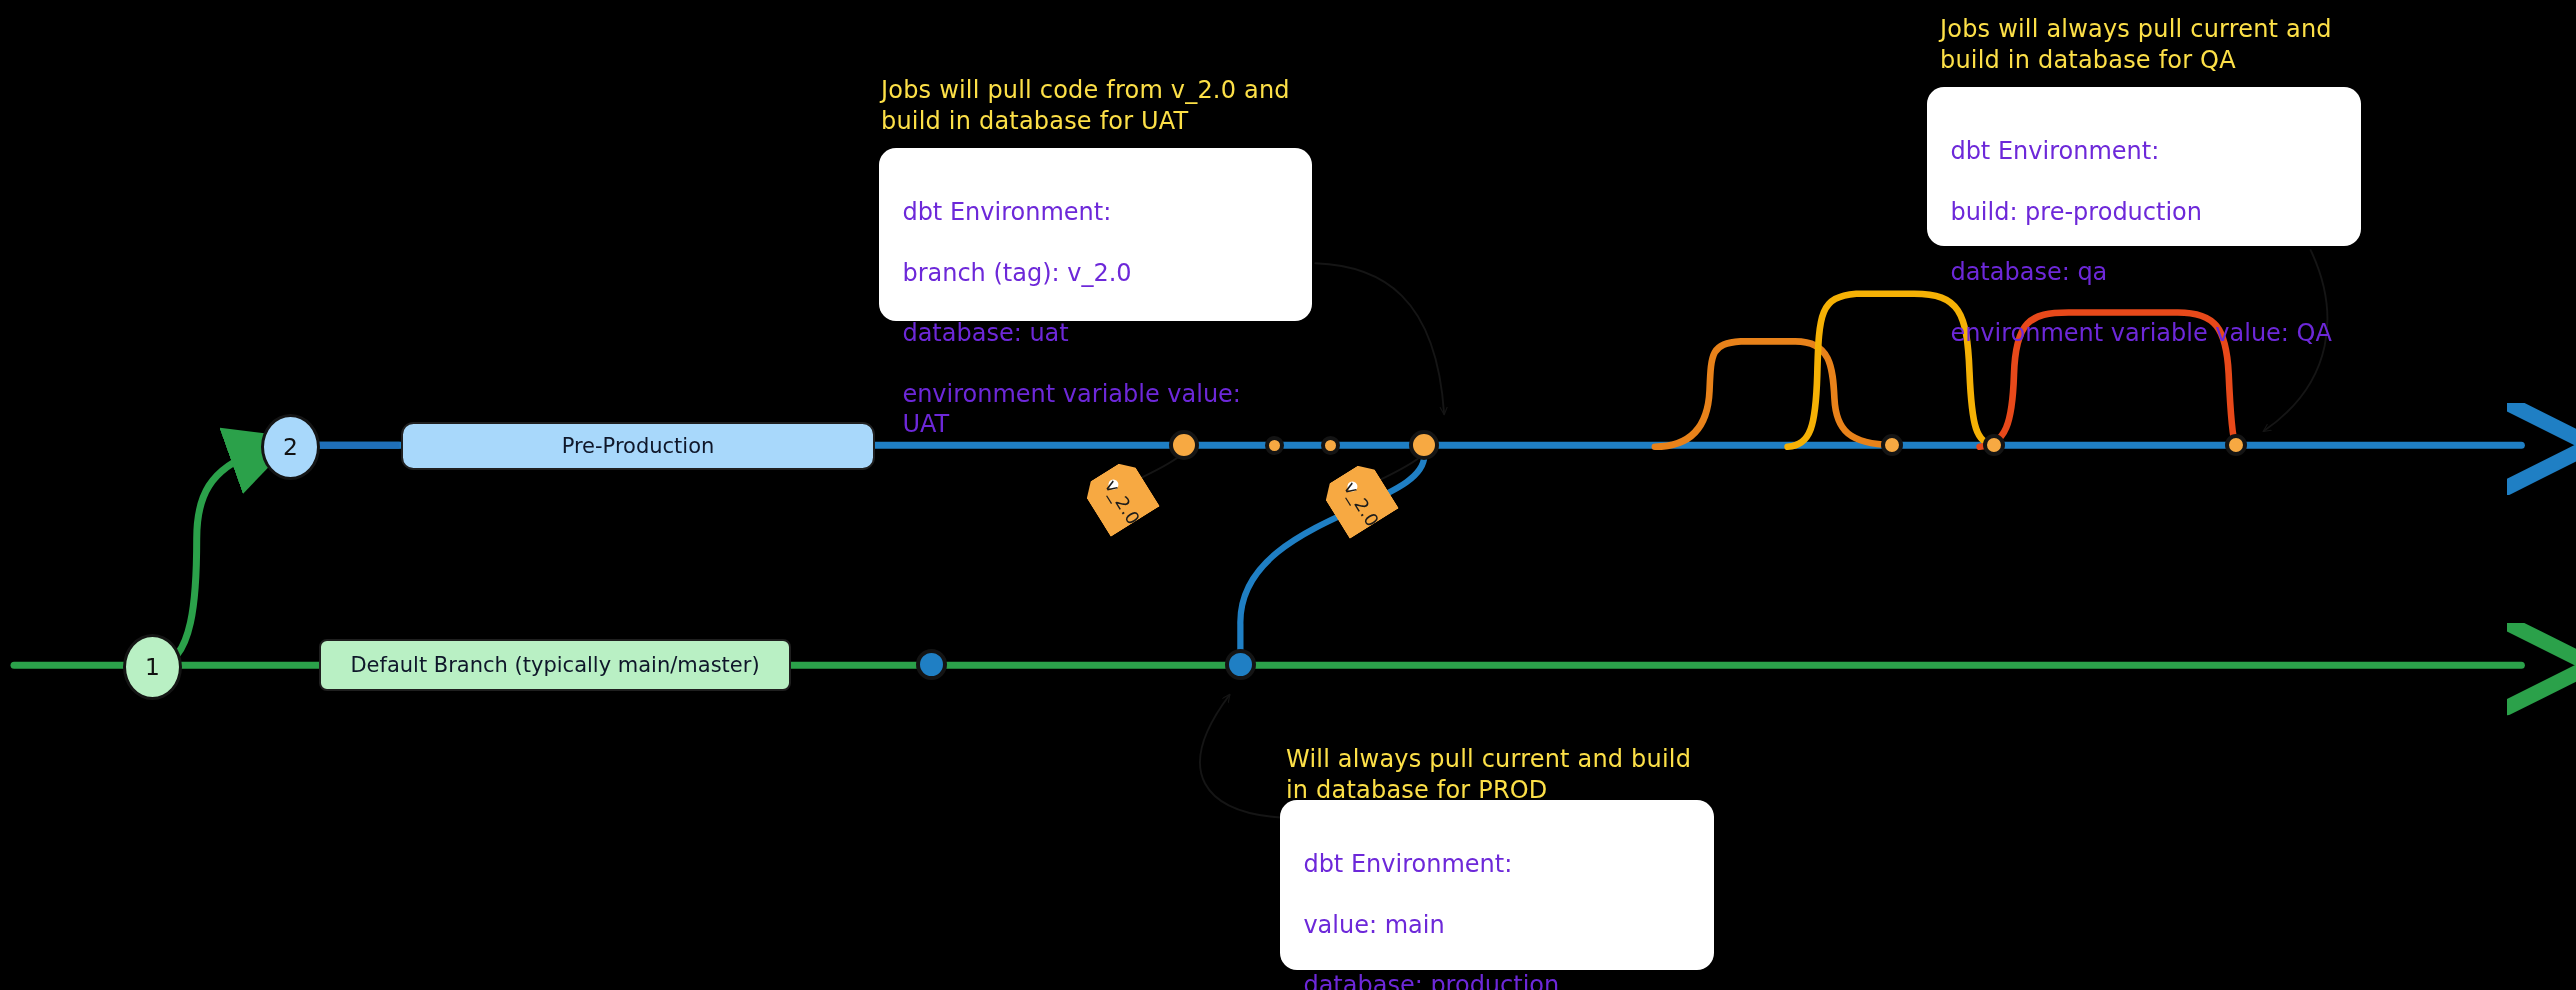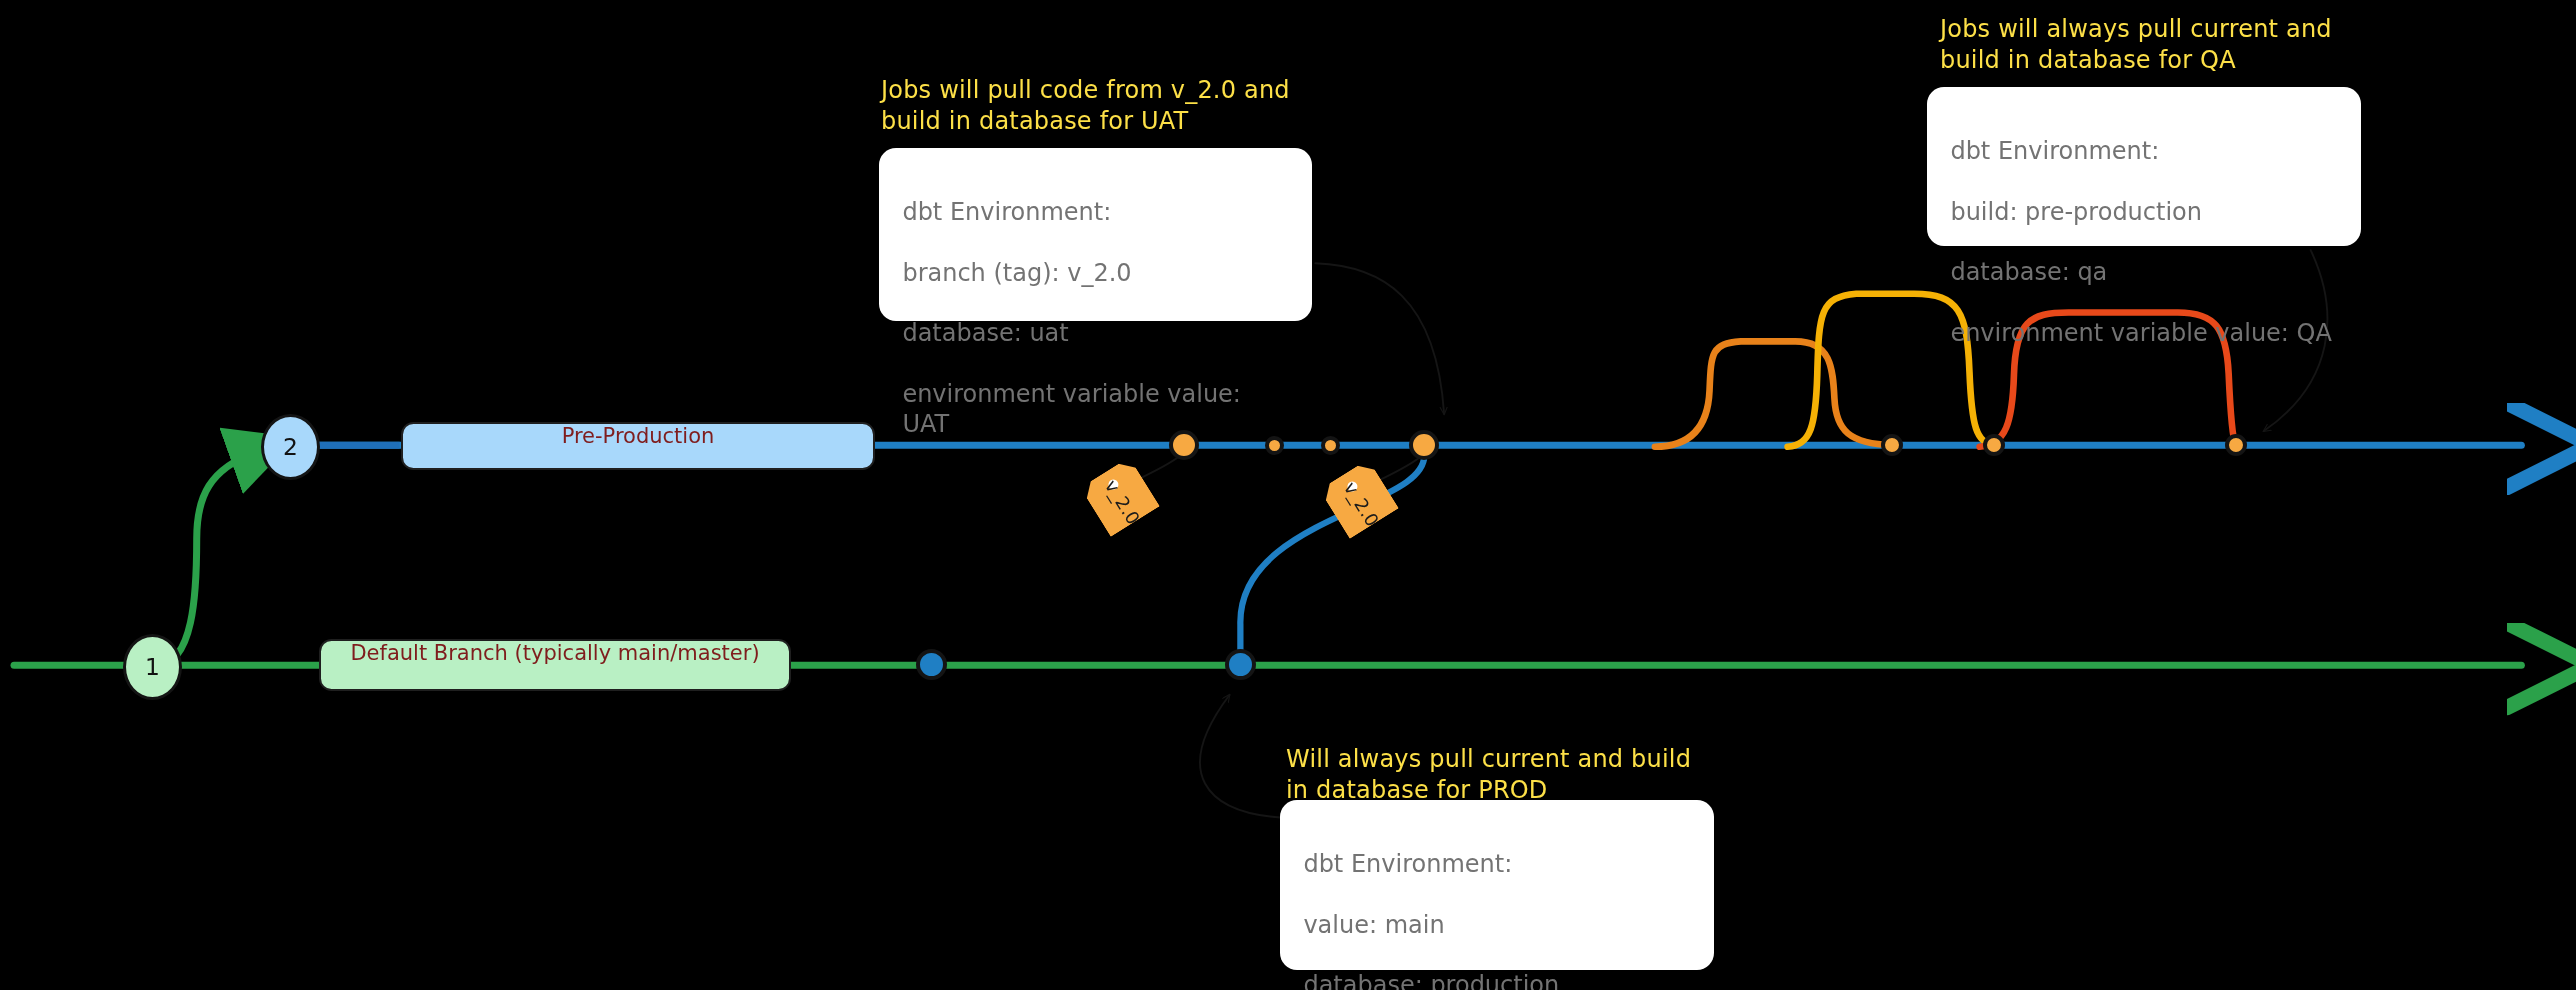--- a/index.html
+++ b/index.html
@@ -37,46 +37,46 @@
     line-height: 1.28;
     white-space: pre-line;
     letter-spacing: 0.2px;
   }
 
   
   .card {
     position: absolute;
     background: #ffffff;
     border-radius: 17px;
-    color: #737373;
+    color: #6d28d9;
     font-family: "DejaVu Sans", sans-serif;
     font-size: 24px;
     line-height: 1.26;
     padding: 19px 23.4px 20px 23.4px;
     box-sizing: border-box;
     white-space: pre-line;
     box-shadow: 0 2.3px 4.7px rgba(0,0,0,.55);
   }
 
   
   .pill {
     position: absolute;
     display: flex;
-    align-items: flex-start;
+    align-items: center;
     justify-content: center;
     border-radius: 12.5px;
     border: 2.3px solid #1f1f1f;
     font-family: "DejaVu Sans", sans-serif;
     font-size: 21px;
-    color: #7f1d1d;
+    color: #0f172a;
     box-sizing: border-box;
     text-align: center;
   }
   .pill-blue  { background: #a8d8fb; }
-  .pill-green { background: #b9f0c4; }
+  .pill-green { background: #b9f0c4; border-radius: 8px; }
 
   
   .headnode {
     position: absolute;
     border-radius: 50%;
     border: 3.9px solid #141414;
     display: flex;
     align-items: center;
     justify-content: center;
     font-family: "DejaVu Sans", sans-serif;

